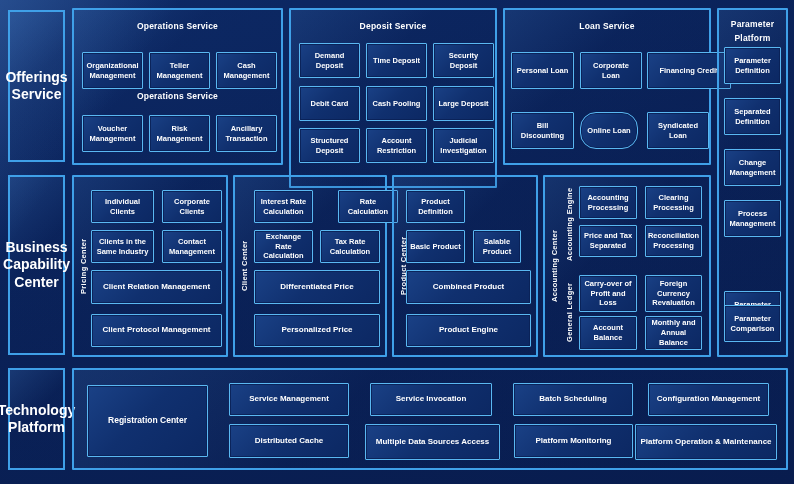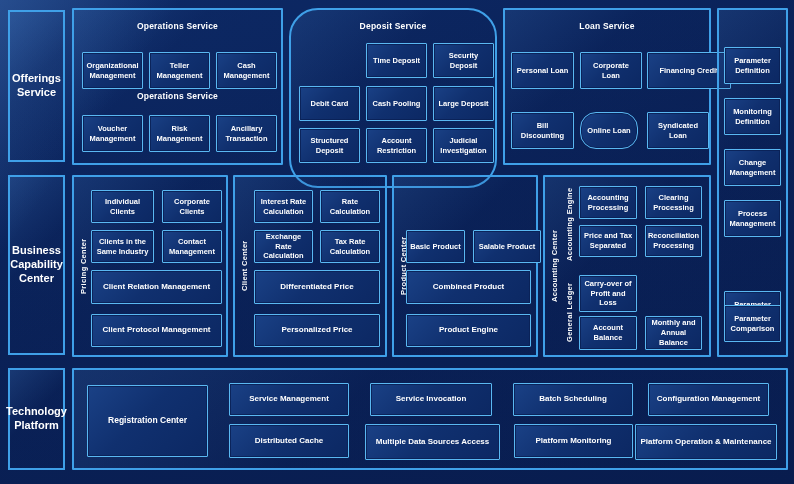--- a/index.html
+++ b/index.html
@@ -14,21 +14,21 @@
   .abs{position:absolute;box-sizing:border-box;}
   .panel{
     border:2px solid #3fa0e8;
     background:linear-gradient(135deg, rgba(64,118,190,.22) 0%, rgba(12,38,96,.1) 38%);
     border-radius:1px;
   }
   .sidebox{
     border:2px solid #3fa0e8;
     background:linear-gradient(135deg, rgba(64,118,190,.28) 0%, rgba(12,38,96,.08) 45%);
     display:flex;align-items:center;justify-content:center;text-align:center;
-    font-weight:bold;font-size:11px;line-height:1.25;padding:3px;
+    font-weight:bold;font-size:14px;line-height:1.25;padding:3px;
   }
   .hdr{
     position:absolute;left:0;right:0;text-align:center;
     font-weight:bold;font-size:8.5px;letter-spacing:.2px;
   }
   .box{
     position:absolute;box-sizing:border-box;
     border:1px solid #5ab8f2;
     background:linear-gradient(135deg,#1a4186 0%, #10306f 45%, #0c2863 100%);
     box-shadow:0 0 0 1px rgba(10,33,87,.9) inset;
@@ -55,22 +55,23 @@
     <div class="hdr" style="top:11px;">Operations Service</div>
     <div class="box" style="left:8px;top:42px;width:61px;height:37px;">Organizational Management</div>
     <div class="box" style="left:75px;top:42px;width:61px;height:37px;">Teller Management</div>
     <div class="box" style="left:142px;top:42px;width:61px;height:37px;">Cash Management</div>
     <div class="hdr" style="top:81px;">Operations Service</div>
     <div class="box" style="left:8px;top:105px;width:61px;height:37px;">Voucher Management</div>
     <div class="box" style="left:75px;top:105px;width:61px;height:37px;">Risk Management</div>
     <div class="box" style="left:142px;top:105px;width:61px;height:37px;">Ancillary Transaction</div>
   </div>
 
-  <div class="abs panel" style="left:289px;top:8px;width:208px;height:180px;border-radius:29px;">
+  <div class="abs panel" style="left:289px;top:8px;width:208px;height:180px;">
     <div class="hdr" style="top:11px;">Deposit Service</div>
+    <div class="box" style="left:8px;top:33px;width:61px;height:35px;">Demand Deposit</div>
     <div class="box" style="left:75px;top:33px;width:61px;height:35px;">Time Deposit</div>
     <div class="box" style="left:142px;top:33px;width:61px;height:35px;">Security Deposit</div>
     <div class="box" style="left:8px;top:76px;width:61px;height:35px;">Debit Card</div>
     <div class="box" style="left:75px;top:76px;width:61px;height:35px;">Cash Pooling</div>
     <div class="box" style="left:142px;top:76px;width:61px;height:35px;">Large Deposit</div>
     <div class="box" style="left:8px;top:118px;width:61px;height:35px;">Structured Deposit</div>
     <div class="box" style="left:75px;top:118px;width:61px;height:35px;">Account Restriction</div>
     <div class="box" style="left:142px;top:118px;width:61px;height:35px;">Judicial Investigation</div>
   </div>
 
@@ -78,67 +79,70 @@
     <div class="hdr" style="top:11px;">Loan Service</div>
     <div class="box" style="left:6px;top:42px;width:63px;height:37px;">Personal Loan</div>
     <div class="box" style="left:75px;top:42px;width:62px;height:37px;">Corporate Loan</div>
     <div class="box" style="left:142px;top:42px;width:84px;height:37px;">Financing Credit</div>
     <div class="box" style="left:6px;top:102px;width:63px;height:37px;">Bill Discounting</div>
     <div class="box" style="left:75px;top:102px;width:58px;height:37px;border-radius:16px;">Online Loan</div>
     <div class="box" style="left:142px;top:102px;width:62px;height:37px;">Syndicated Loan</div>
   </div>
 
   <div class="abs panel" style="left:717px;top:8px;width:71px;height:349px;">
+    <div class="hdr" style="top:8px;padding:0 6px;line-height:1.6;">Parameter Platform</div>
     <div class="box" style="left:5px;top:37px;width:57px;height:37px;">Parameter Definition</div>
-    <div class="box" style="left:5px;top:88px;width:57px;height:37px;">Monitoring Definition</div>
+    <div class="box" style="left:5px;top:88px;width:57px;height:37px;">Separated Definition</div>
     <div class="box" style="left:5px;top:139px;width:57px;height:37px;">Change Management</div>
     <div class="box" style="left:5px;top:190px;width:57px;height:37px;">Process Management</div>
     <div class="box" style="left:5px;top:244px;width:57px;height:37px;margin-top:37px;">Parameter Release</div>
     <div class="box" style="left:5px;top:295px;width:57px;height:37px;">Parameter Comparison</div>
   </div>
 
   <div class="abs panel" style="left:72px;top:175px;width:156px;height:182px;">
     <div class="vlabel" style="left:2px;top:0;bottom:0;width:14px;">Pricing Center</div>
     <div class="box" style="left:17px;top:13px;width:63px;height:33px;">Individual Clients</div>
     <div class="box" style="left:88px;top:13px;width:60px;height:33px;">Corporate Clients</div>
     <div class="box" style="left:17px;top:53px;width:63px;height:33px;">Clients in the Same Industry</div>
     <div class="box" style="left:88px;top:53px;width:60px;height:33px;">Contact Management</div>
     <div class="box" style="left:17px;top:93px;width:131px;height:34px;font-size:8px;">Client Relation Management</div>
     <div class="box" style="left:17px;top:137px;width:131px;height:33px;font-size:8px;">Client Protocol Management</div>
   </div>
 
   <div class="abs panel" style="left:233px;top:175px;width:154px;height:182px;">
     <div class="vlabel" style="left:2px;top:0;bottom:0;width:14px;">Client Center</div>
     <div class="box" style="left:19px;top:13px;width:59px;height:33px;">Interest Rate Calculation</div>
-    <div class="box" style="left:85px;top:13px;width:60px;height:33px;">Rate Calculation</div>
+    <div class="box" style="left:103px;top:13px;width:60px;height:33px;">Rate Calculation</div>
     <div class="box" style="left:19px;top:53px;width:59px;height:33px;">Exchange Rate Calculation</div>
     <div class="box" style="left:85px;top:53px;width:60px;height:33px;">Tax Rate Calculation</div>
     <div class="box" style="left:19px;top:93px;width:126px;height:34px;font-size:8px;">Differentiated Price</div>
     <div class="box" style="left:19px;top:137px;width:126px;height:33px;font-size:8px;">Personalized Price</div>
   </div>
 
   <div class="abs panel" style="left:392px;top:175px;width:146px;height:182px;">
     <div class="vlabel" style="left:2px;top:0;bottom:0;width:14px;">Product Center</div>
+    <div class="box" style="left:12px;top:13px;width:59px;height:33px;">Product Definition</div>
     <div class="box" style="left:12px;top:53px;width:59px;height:33px;">Basic Product</div>
-    <div class="box" style="left:79px;top:53px;width:68px;height:33px;">Salable Product</div>
+    <div class="box" style="left:79px;top:53px;width:48px;height:33px;">Salable Product</div>
     <div class="box" style="left:12px;top:93px;width:125px;height:34px;font-size:8px;">Combined Product</div>
     <div class="box" style="left:12px;top:137px;width:125px;height:33px;font-size:8px;">Product Engine</div>
   </div>
 
   <div class="abs panel" style="left:543px;top:175px;width:168px;height:182px;">
     <div class="vlabel" style="left:2px;top:0;bottom:0;width:14px;">Accounting Center</div>
 
     <div class="vlabel" style="left:17px;top:6px;height:82px;width:14px;">Accounting Engine</div>
     <div class="box" style="left:34px;top:9px;width:58px;height:33px;">Accounting Processing</div>
     <div class="box" style="left:100px;top:9px;width:57px;height:33px;">Clearing Processing</div>
     <div class="box" style="left:34px;top:48px;width:58px;height:32px;">Price and Tax Separated</div>
     <div class="box" style="left:100px;top:48px;width:57px;height:32px;">Reconciliation Processing</div>
 
     <div class="vlabel" style="left:17px;top:95px;height:81px;width:14px;">General Ledger</div>
     <div class="box" style="left:34px;top:98px;width:58px;height:37px;">Carry-over of Profit and Loss</div>
+    <div class="box" style="left:100px;top:98px;width:57px;height:37px;">Foreign Currency Revaluation</div>
     <div class="box" style="left:34px;top:139px;width:58px;height:34px;">Account Balance</div>
     <div class="box" style="left:100px;top:139px;width:57px;height:34px;">Monthly and Annual Balance</div>
   </div>
 
   <div class="abs panel" style="left:72px;top:368px;width:716px;height:102px;">
     <div class="box" style="left:13px;top:15px;width:121px;height:72px;font-size:8.5px;">Registration Center</div>
     <div class="box" style="left:155px;top:13px;width:120px;height:33px;font-size:8px;">Service Management</div>
     <div class="box" style="left:296px;top:13px;width:122px;height:33px;font-size:8px;">Service Invocation</div>
     <div class="box" style="left:439px;top:13px;width:120px;height:33px;font-size:8px;">Batch Scheduling</div>
     <div class="box" style="left:574px;top:13px;width:121px;height:33px;font-size:8px;">Configuration Management</div>

